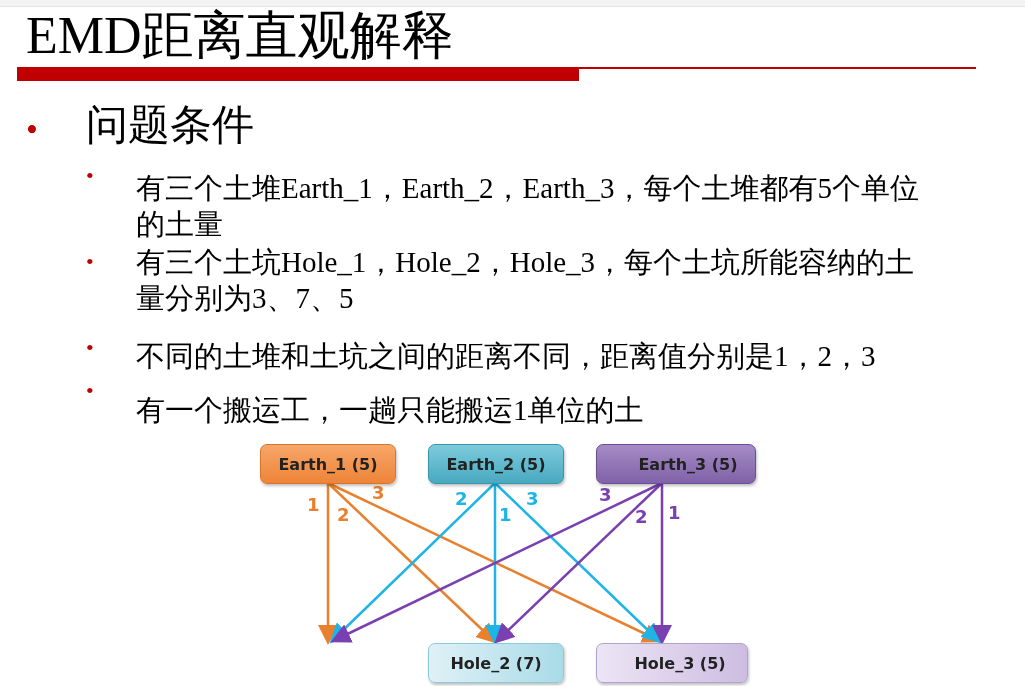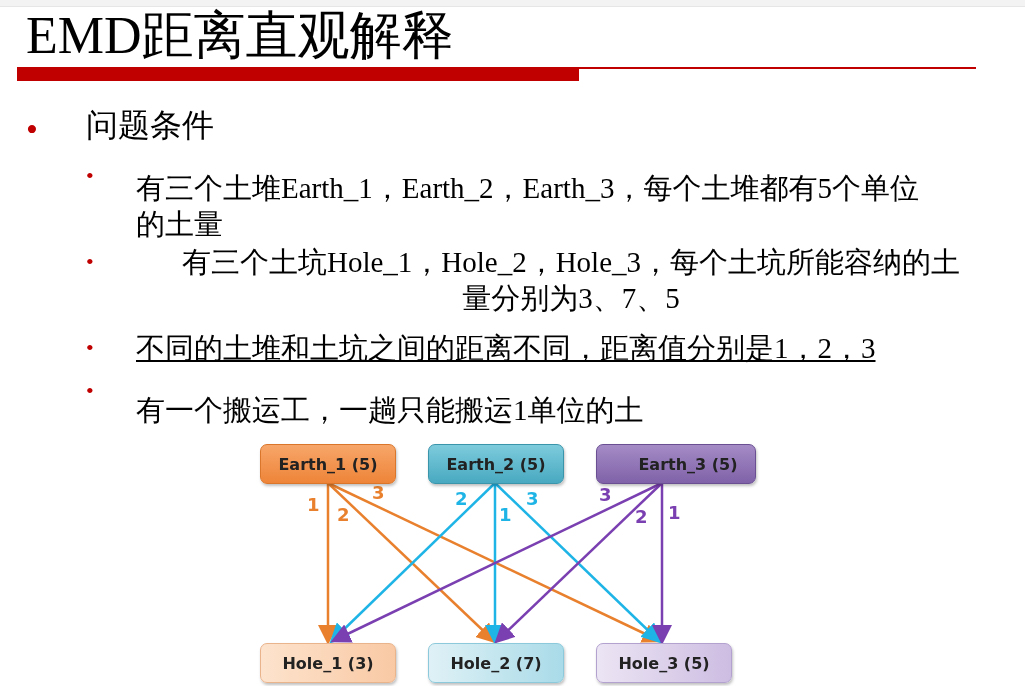--- a/index.html
+++ b/index.html
@@ -3,32 +3,32 @@
 <meta charset="utf-8">
 <style>
   html,body{margin:0;padding:0;background:#fff;}
   body{width:1025px;height:686px;position:relative;overflow:hidden;font-family:"Liberation Serif","DejaVu Serif",serif;color:#000;}
   .topstrip{position:absolute;left:0;top:0;width:1025px;height:6px;background:#f3f3f3;border-bottom:1px solid #e6e6e6;}
   .title{position:absolute;left:26px;top:6px;font-size:52px;line-height:60px;white-space:nowrap;}
   .bar-thick{position:absolute;left:17px;top:67px;width:562px;height:14px;background:#c00000;}
   .bar-thin{position:absolute;left:579px;top:67px;width:397px;height:2px;background:#c00000;}
   .bullet{position:absolute;color:#c00000;}
   .l1-bullet{left:26px;top:110px;font-size:34px;line-height:40px;}
-  .l1-text{position:absolute;left:86px;top:100px;font-size:32px;line-height:50px;}
+  .l1-text{position:absolute;left:86px;top:100px;font-size:42px;line-height:50px;}
   .l2{position:absolute;left:0;width:1025px;}
   .l2 .bullet{left:86px;font-size:22px;line-height:36px;}
   .l2 .txt{position:absolute;left:136px;width:870px;font-size:29px;line-height:36px;}
   .diagram{position:absolute;left:255px;top:435px;width:485px;height:251px;}
   .node{position:absolute;width:134px;height:38px;border-radius:7px;display:flex;align-items:center;justify-content:center;font-family:"DejaVu Sans","Liberation Sans",sans-serif;font-weight:bold;font-size:16px;color:#222;box-shadow:1px 2px 3px rgba(0,0,0,0.25);}
   .e1{background:linear-gradient(#f7a66a,#ee8438);border:1px solid #d9762c;}
   .e2{background:linear-gradient(#7dcbdc,#48a9c0);border:1px solid #3a95ab;}
   .e3{background:linear-gradient(#a58bc6,#7f62a8);border:1px solid #6a4f93;padding-left:24px;}
   .h1{background:linear-gradient(90deg,#fde3cd,#f9c9a4);border:1px solid #e9b38b;}
   .h2{background:linear-gradient(90deg,#dff1f6,#a9dbe8);border:1px solid #8ccadb;}
-  .h3{background:linear-gradient(90deg,#ece5f4,#cdbde2);border:1px solid #b3a1cf;}
+  .h3{background:linear-gradient(90deg,#ece5f4,#cdbde2);border:1px solid #b3a1cf;padding-left:16px;}
   svg{position:absolute;left:0;top:0;}
 </style>
 </head>
 <body>
 
 <div class="topstrip"></div>
 <div class="title">EMD距离直观解释</div>
 <div class="bar-thick"></div>
 <div class="bar-thin"></div>
 
@@ -37,28 +37,28 @@
 
 <div class="l2" style="top:158px;">
   <span class="bullet" style="top:0;">•</span>
   <div class="txt" style="top:12px;">
     <div>有三个土堆Earth_1，Earth_2，Earth_3，每个土堆都有5个单位</div>
     <div>的土量</div>
   </div>
 </div>
 <div class="l2" style="top:244px;">
   <span class="bullet" style="top:0;">•</span>
-  <div class="txt" style="top:0;text-align:center;">
+  <div class="txt" style="top:0;">
     <div>有三个土坑Hole_1，Hole_2，Hole_3，每个土坑所能容纳的土</div>
     <div>量分别为3、7、5</div>
   </div>
 </div>
 <div class="l2" style="top:330px;">
   <span class="bullet" style="top:0;">•</span>
-  <div class="txt" style="top:0;text-decoration:underline;">不同的土堆和土坑之间的距离不同，距离值分别是1，2，3</div>
+  <div class="txt" style="top:8px;">不同的土堆和土坑之间的距离不同，距离值分别是1，2，3</div>
 </div>
 <div class="l2" style="top:373px;">
   <span class="bullet" style="top:0;">•</span>
   <div class="txt" style="top:7px;margin-top:12px;">有一个搬运工，一趟只能搬运1单位的土</div>
 </div>
 
 <div class="diagram">
   <svg width="485" height="251" viewBox="0 0 485 251">
     <defs>
       <marker id="ao" markerWidth="8" markerHeight="8" refX="6" refY="4" orient="auto">
@@ -90,16 +90,15 @@
       <text x="244" y="86" fill="#1eb4e6">1</text>
       <text x="271" y="70" fill="#1eb4e6">3</text>
       <text x="344" y="66" fill="#7a3fb0">3</text>
       <text x="380" y="88" fill="#7a3fb0">2</text>
       <text x="413" y="84" fill="#7a3fb0">1</text>
     </g>
   </svg>
   <div class="node e1" style="left:5px;top:9px;">Earth_1 (5)</div>
   <div class="node e2" style="left:173px;top:9px;">Earth_2 (5)</div>
   <div class="node e3" style="left:341px;top:9px;">Earth_3 (5)</div>
-  <div class="node h1" style="left:5px;top:208px;">Hole_1 (3)</div>
   <div class="node h2" style="left:173px;top:208px;">Hole_2 (7)</div>
   <div class="node h3" style="left:341px;top:208px;">Hole_3 (5)</div>
 </div>
 
 </body></html>

